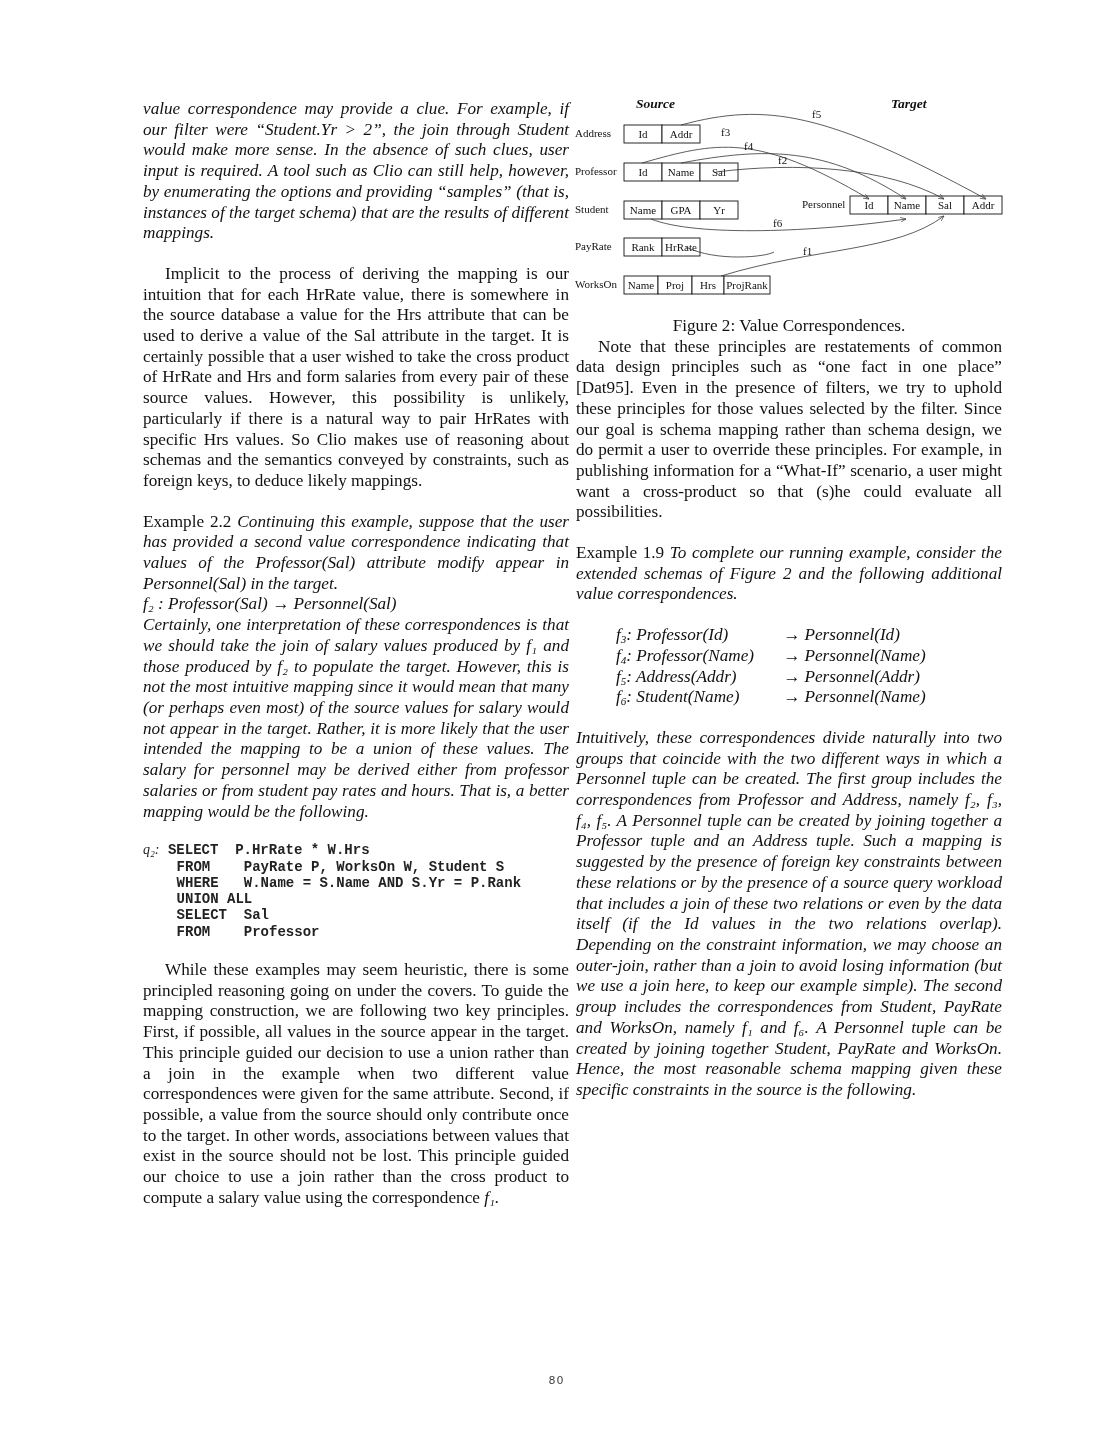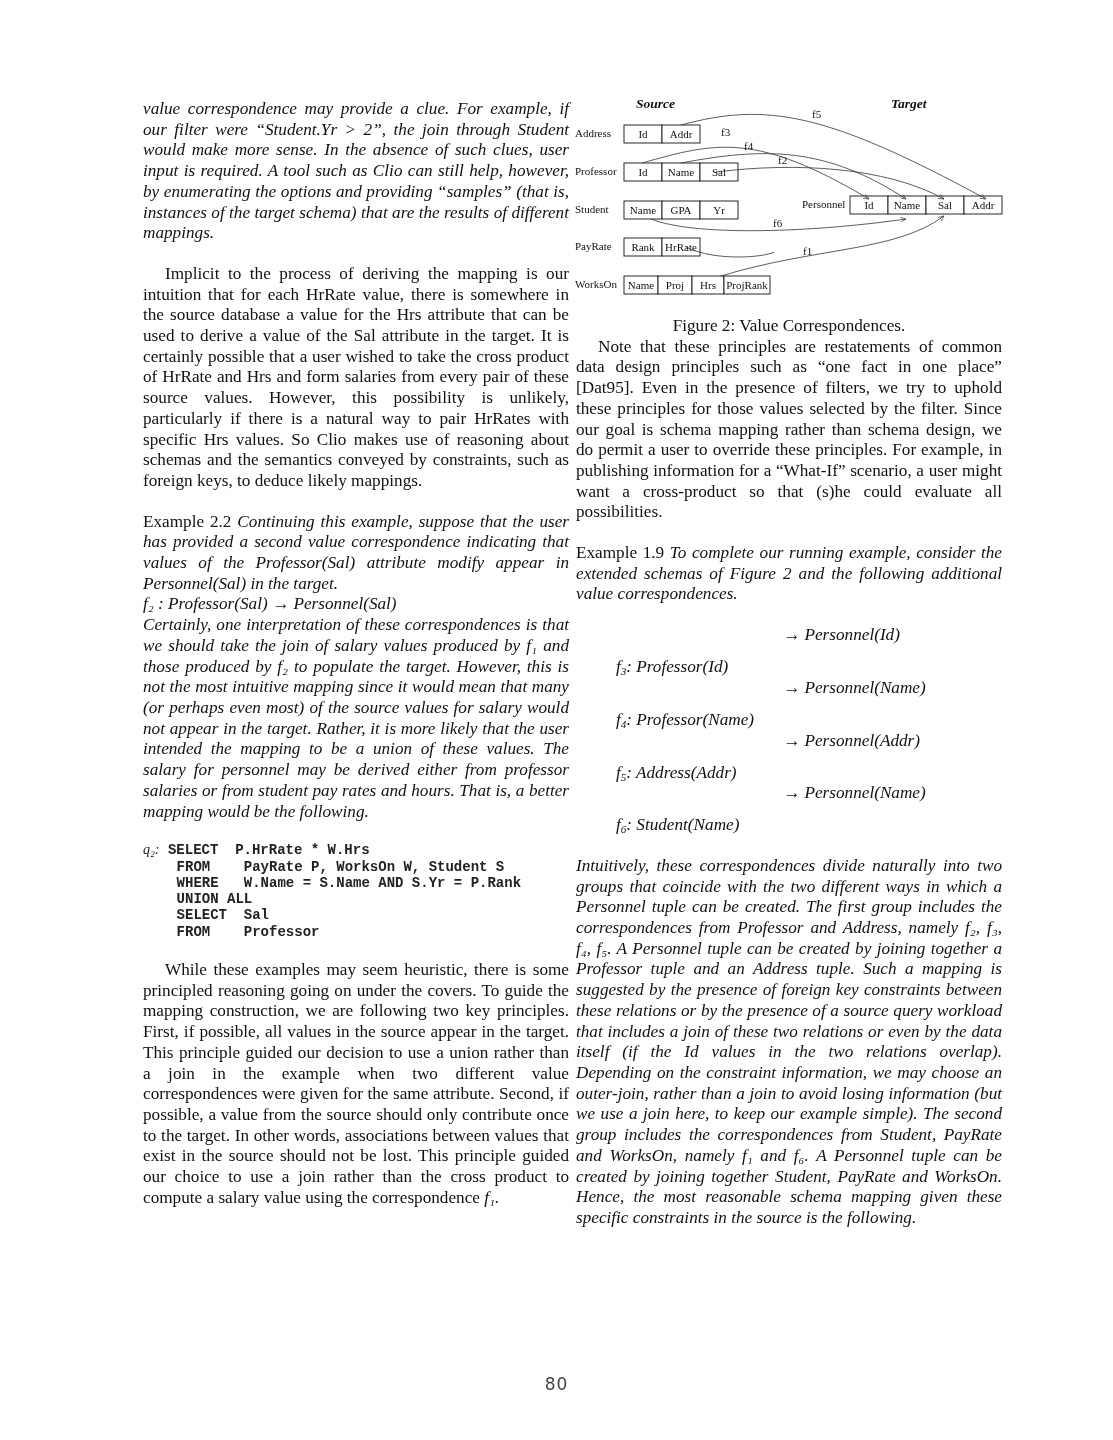--- a/index.html
+++ b/index.html
@@ -11,28 +11,28 @@
   .it { font-style: italic; }
   .indent { text-indent: 22px; }
   .gap { height: 20px; }
   .bold { font-weight: normal; font-style: normal; }
   .formula { text-align: left; font-style: italic; }
   .code { font-family: "Liberation Mono", "DejaVu Sans Mono", monospace; font-size: 14px; line-height: 16.3px; white-space: pre; text-align: left; font-weight: bold; color: #222; }
   .code .qlabel { font-family: "Liberation Serif", serif; font-style: italic; font-weight: normal; }
   .caption { text-align: center; }
   .corr { margin-left: 40px; font-style: italic; line-height: 20.7px; }
   .corr-row { display: flex; }
-  .corr-row .lhs { width: 167px; white-space: nowrap; margin-top: 32px; }
+  .corr-row .lhs { width: 167px; white-space: nowrap; }
   .corr-row .rhs { white-space: nowrap; }
   sub { font-size: 11px; vertical-align: -3px; line-height: 0; font-style: italic; }
   .diagram { position: absolute; left: 566px; top: 92px; width: 450px; height: 210px; }
   .diagram svg { width: 450px; height: 210px; }
   .dtext { font-family: "Liberation Serif", "DejaVu Serif", serif; font-size: 11px; fill: #111; }
   .dhead { font-family: "Liberation Serif", "DejaVu Serif", serif; font-size: 13.5px; font-weight: bold; font-style: italic; fill: #111; }
-  .page-num { position: absolute; left: 0; width: 1113px; top: 1374px; text-align: center; font-family: "DejaVu Sans", sans-serif; font-size: 17px; color: #444; letter-spacing: 1px; }
+  .page-num { position: absolute; left: 0; width: 1113px; top: 1374px; text-align: center; font-family: "DejaVu Sans", sans-serif; font-size: 11px; color: #444; letter-spacing: 1px; }
 </style>
 </head>
 <body>
 
 <div class="col col-left">
   <p class="it">value correspondence may provide a clue. For example, if our filter were “Student.Yr &gt; 2”, the join through Student would make more sense. In the absence of such clues, user input is required. A tool such as Clio can still help, however, by enumerating the options and providing “samples” (that is, instances of the target schema) that are the results of different mappings.</p>
   <div class="gap"></div>
   <p class="indent">Implicit to the process of deriving the mapping is our intuition that for each HrRate value, there is somewhere in the source database a value for the Hrs attribute that can be used to derive a value of the Sal attribute in the target. It is certainly possible that a user wished to take the cross product of HrRate and Hrs and form salaries from every pair of these source values. However, this possibility is unlikely, particularly if there is a natural way to pair HrRates with specific Hrs values. So Clio makes use of reasoning about schemas and the semantics conveyed by constraints, such as foreign keys, to deduce likely mappings.</p>
   <div class="gap"></div>
   <p class="it">

